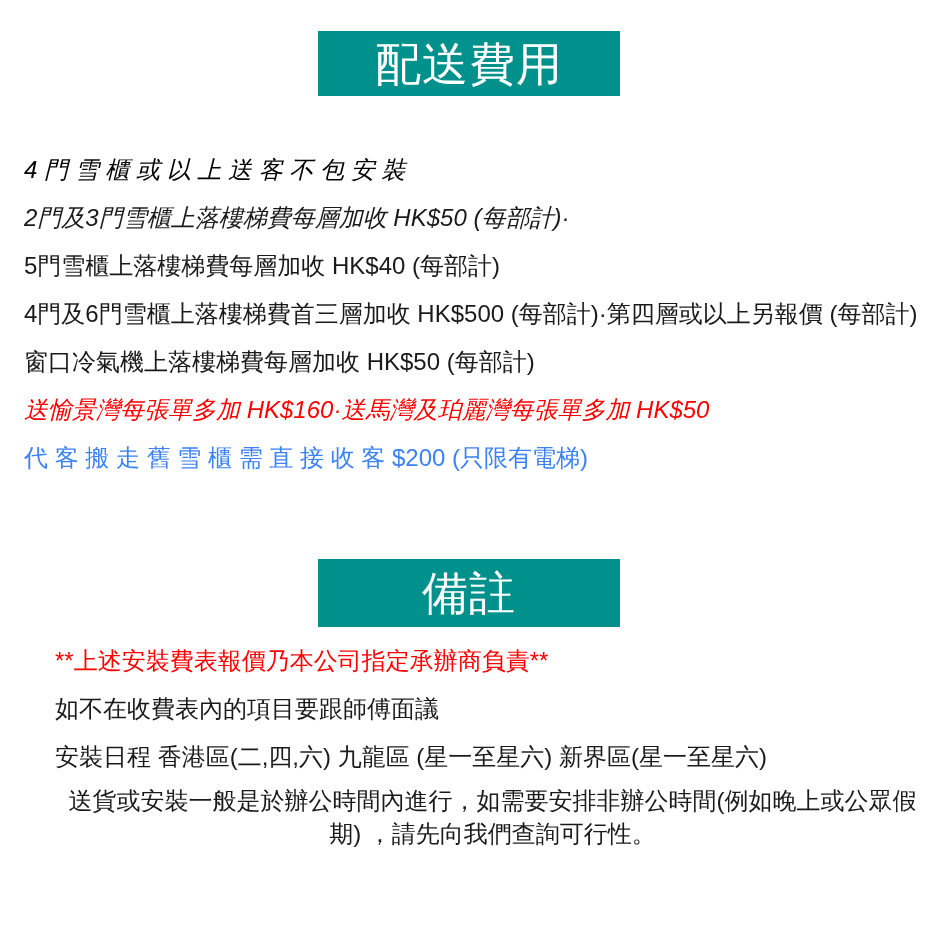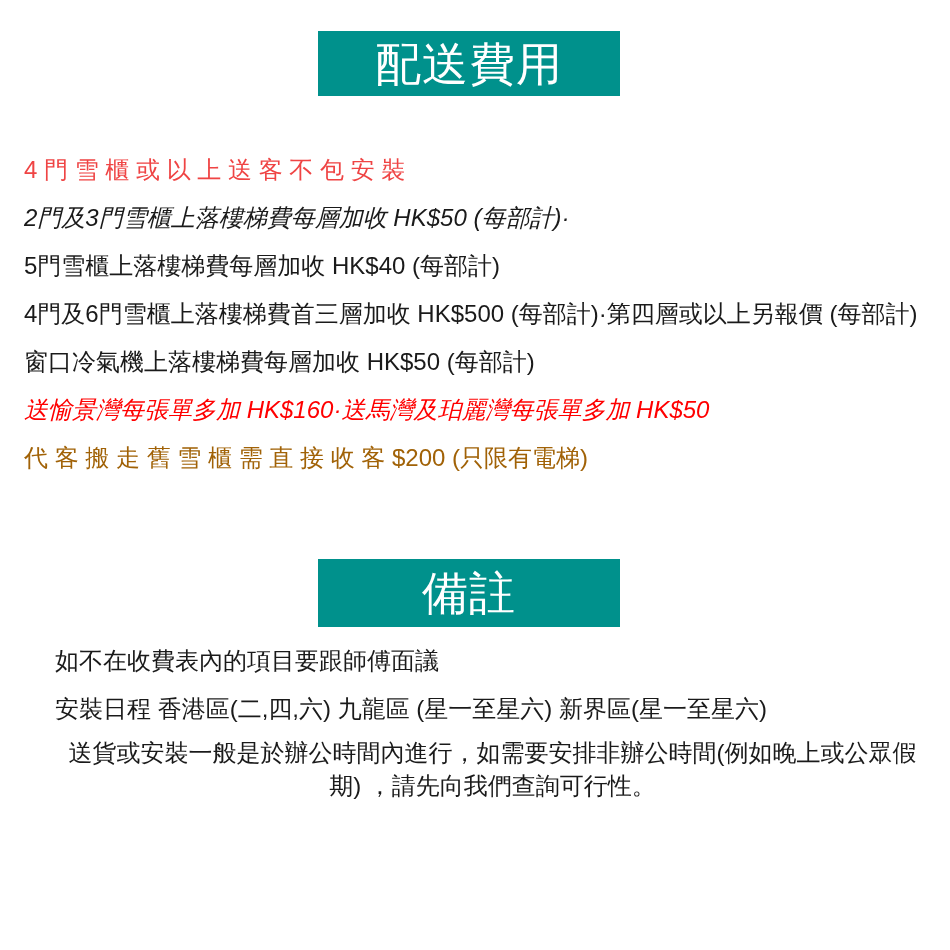--- a/index.html
+++ b/index.html
@@ -70,32 +70,33 @@
 </head>
 <body>
 
 <div class="page">
 
   <div class="banner" id="fees-banner">
     <span class="banner-title">配送費用</span>
   </div>
 
   <div class="fee-list">
-    <div class="line" style="color: #ef4444;">4 門 雪 櫃 或 以 上 送 客 不 包 安 裝</div>
+    <div class="line" style="color: #000000; font-style: italic;">4 門 雪 櫃 或 以 上 送 客 不 包 安 裝</div>
     <div class="line" style="color: rgb(26, 26, 26); font-style: italic;">2門及3門雪櫃上落樓梯費每層加收 HK$50 (每部計)·</div>
     <div class="line" style="color: rgb(26, 26, 26);">5門雪櫃上落樓梯費每層加收 HK$40 (每部計)</div>
     <div class="line" style="color: rgb(26, 26, 26);">4門及6門雪櫃上落樓梯費首三層加收 HK$500 (每部計)·第四層或以上另報價 (每部計)</div>
     <div class="line" style="color: rgb(26, 26, 26);">窗口冷氣機上落樓梯費每層加收 HK$50 (每部計)</div>
     <div class="line" style="color: rgb(255, 0, 0); font-style: italic;">送愉景灣每張單多加 HK$160·送馬灣及珀麗灣每張單多加 HK$50</div>
-    <div class="line" style="color: #a16207;">代 客 搬 走 舊 雪 櫃 需 直 接 收 客 $200 (只限有電梯)</div>
+    <div class="line" style="color: #3b82f6;">代 客 搬 走 舊 雪 櫃 需 直 接 收 客 $200 (只限有電梯)</div>
   </div>
 
   <div class="banner" id="notes-banner">
     <span class="banner-title">備註</span>
   </div>
 
   <div class="notes-list">
+    <div class="line" style="color: rgb(255, 0, 0);">**上述安裝費表報價乃本公司指定承辦商負責**</div>
     <div class="line" style="color: rgb(26, 26, 26);">如不在收費表內的項目要跟師傅面議</div>
     <div class="line" style="color: rgb(26, 26, 26);">安裝日程 香港區(二,四,六) 九龍區 (星一至星六) 新界區(星一至星六)</div>
     <div class="paragraph" style="color: rgb(26, 26, 26);">送貨或安裝一般是於辦公時間內進行，如需要安排非辦公時間(例如晚上或公眾假期) ，請先向我們查詢可行性。</div>
   </div>
 
 </div>
 
 </body></html>

